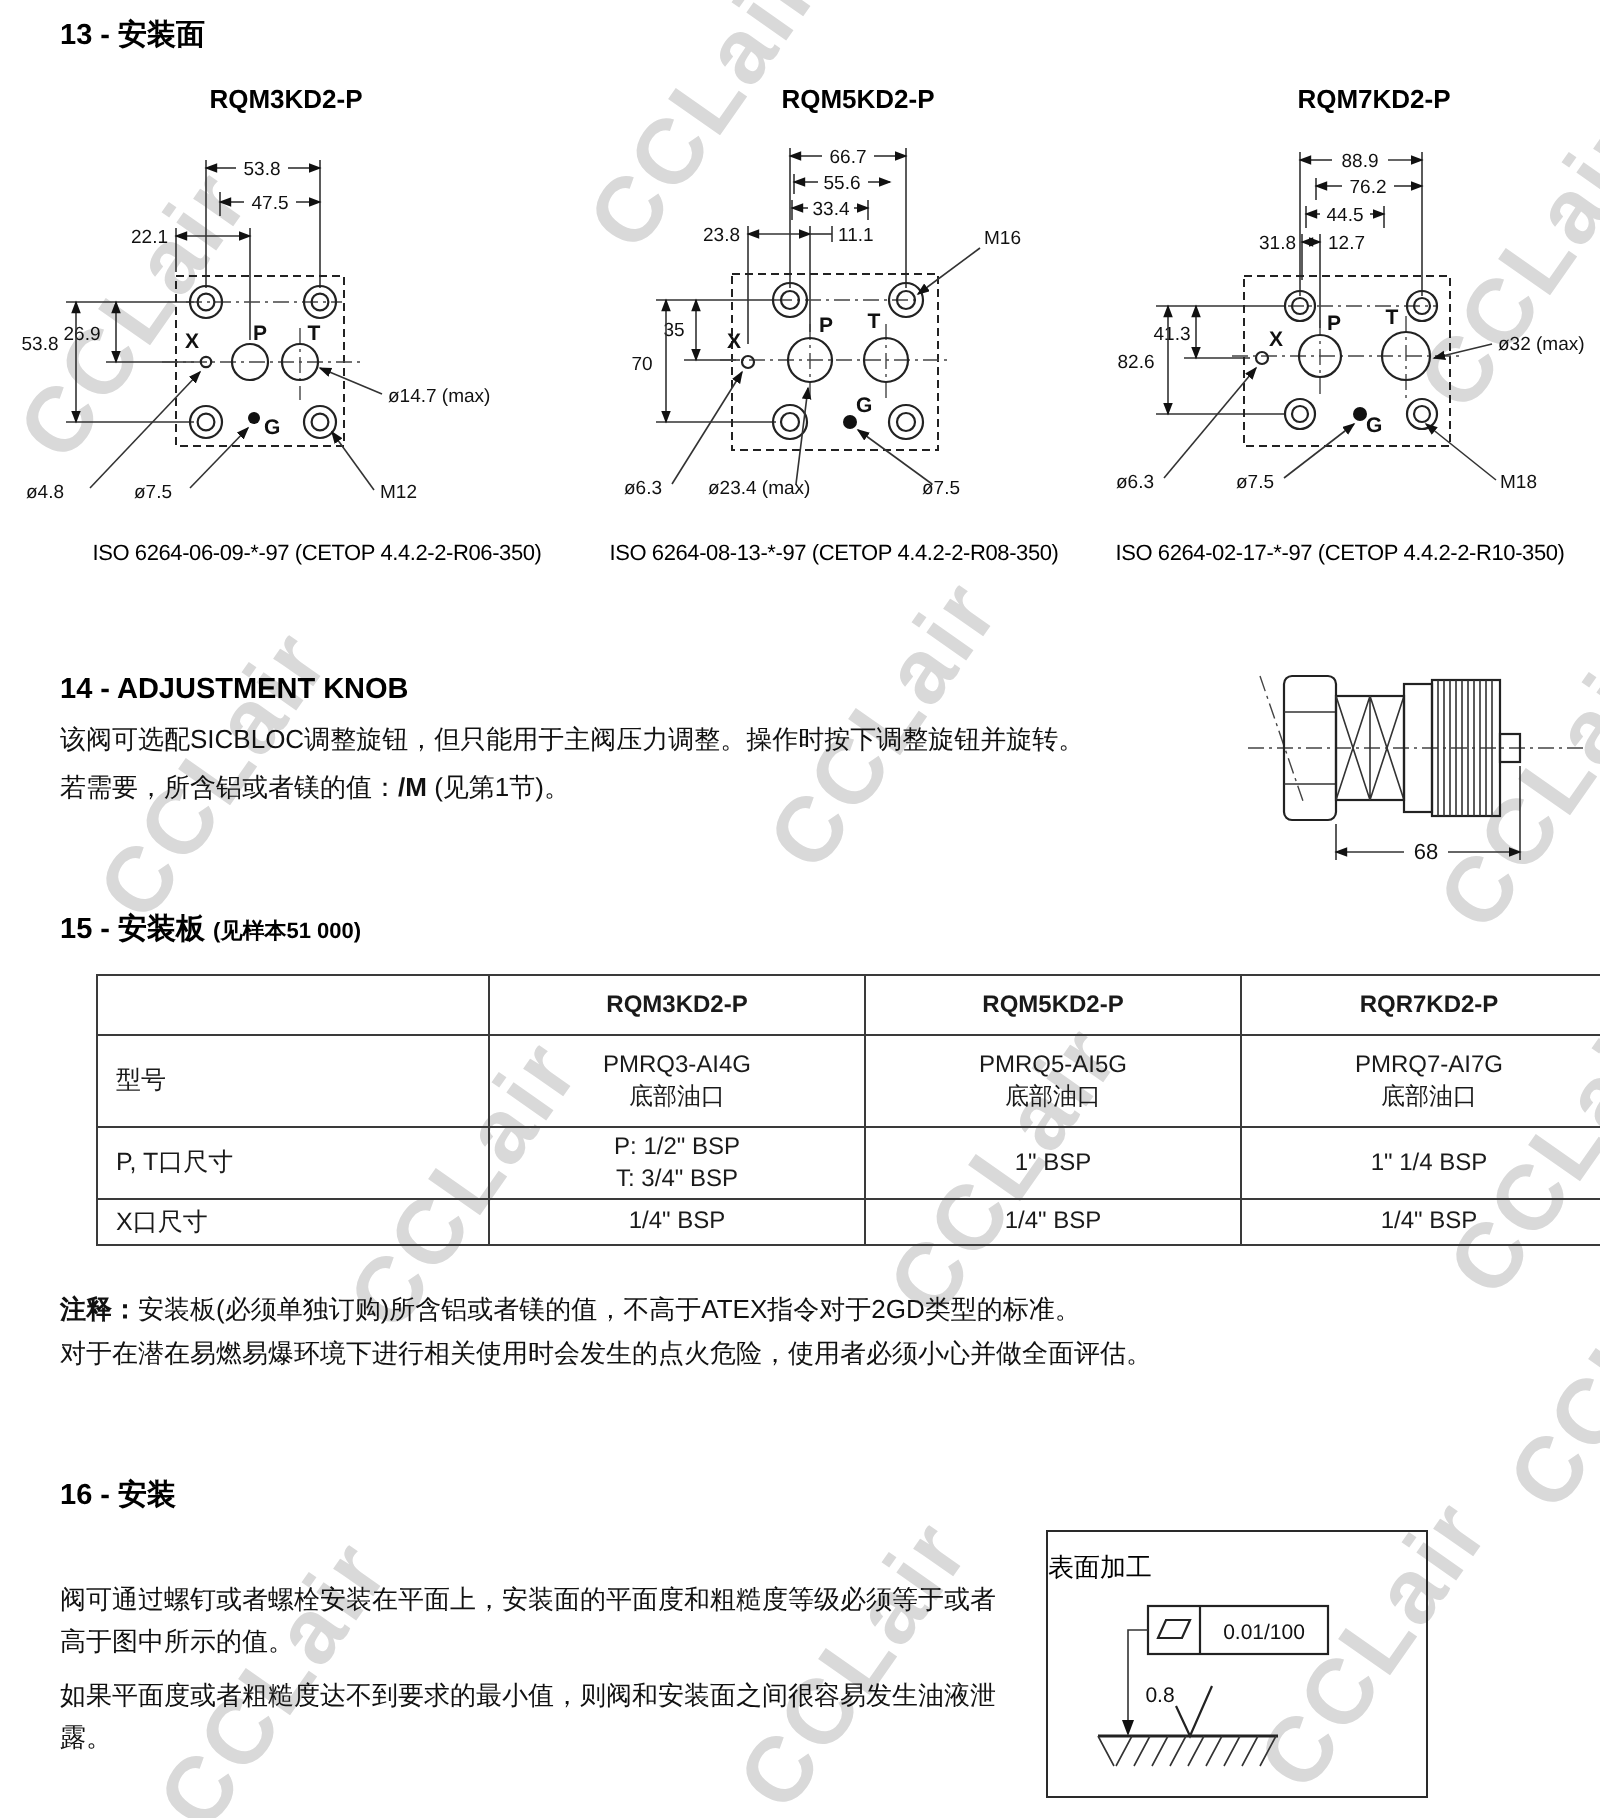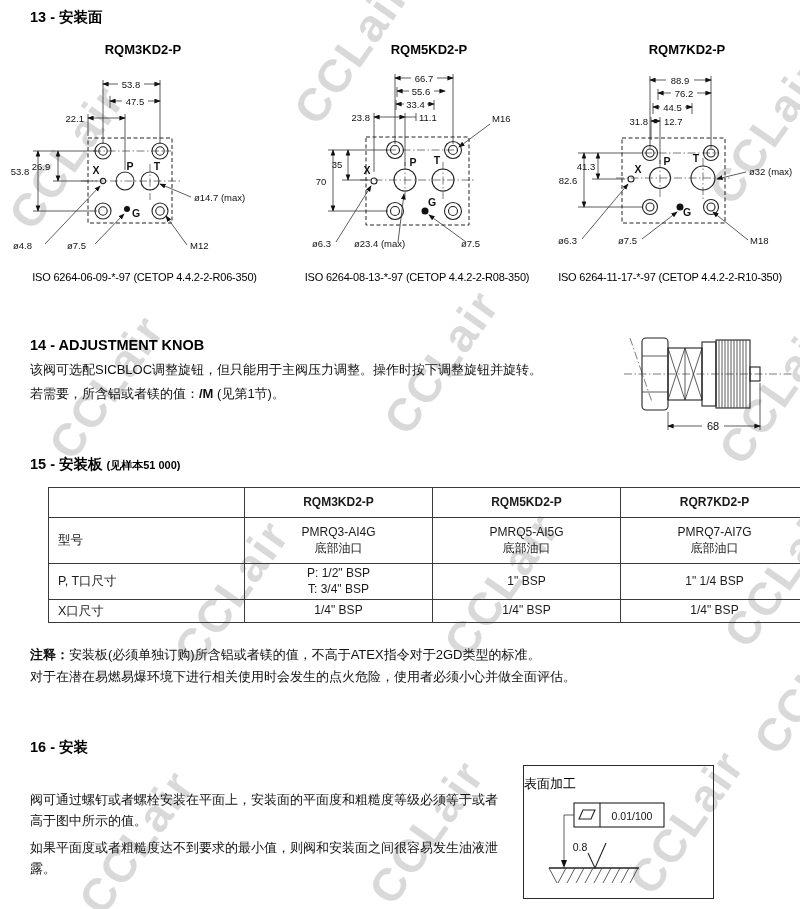--- a/index.html
+++ b/index.html
@@ -228,23 +228,23 @@
     <line class="thin" x1="194" y1="112" x2="165" y2="119" marker-end="url(#aE3)"></line>
     <text x="197" y="115">ø32 (max)</text>
     <line class="thin" x1="30" y1="179" x2="76" y2="124" marker-end="url(#aE3)"></line>
     <text x="6" y="184">ø6.3</text>
     <line class="thin" x1="90" y1="179" x2="125" y2="152" marker-end="url(#aE3)"></line>
     <text x="66" y="184">ø7.5</text>
     <line class="thin" x1="196" y1="180" x2="161" y2="152" marker-end="url(#aE3)"></line>
     <text x="198" y="184">M18</text>
   </svg>
 
-  <div class="iso" style="left:2px;   top:271px; width:285px;">ISO 6264-06-09-*-97 (CETOP 4.4.2-2-R06-350)</div>
+  <div class="iso" style="left:16px;   top:271px; width:285px;">ISO 6264-06-09-*-97 (CETOP 4.4.2-2-R06-350)</div>
   <div class="iso" style="left:298px; top:271px; width:238px;">ISO 6264-08-13-*-97 (CETOP 4.4.2-2-R08-350)</div>
-  <div class="iso" style="left:546px; top:271px; width:248px;">ISO 6264-11-17-*-97 (CETOP 4.4.2-2-R10-350)</div>
+  <div class="iso" style="left:546px; top:271px; width:248px;">ISO 6264-02-17-*-97 (CETOP 4.4.2-2-R10-350)</div>
 
   <div class="layer h1" style="left:10px; top:337px;">14 - ADJUSTMENT KNOB</div>
   <div class="layer body-text" style="left:10px; top:360px; width:610px;">该阀可选配SICBLOC调整旋钮，但只能用于主阀压力调整。操作时按下调整旋钮并旋转。</div>
   <div class="layer body-text" style="left:10px; top:384px; width:610px;"><span>若需要，所含铝或者镁的值：</span><b>/M</b><span> (见第1节)。</span></div>
 
   <svg style="left:622px; top:332px;" width="175" height="110" viewBox="0 0 175 110">
     <defs>
       <marker id="aEK" markerWidth="9" markerHeight="8" refX="7" refY="3" orient="auto">
           <path d="M0,0 L8,3 L0,6 z" fill="#111"></path>
         </marker>

